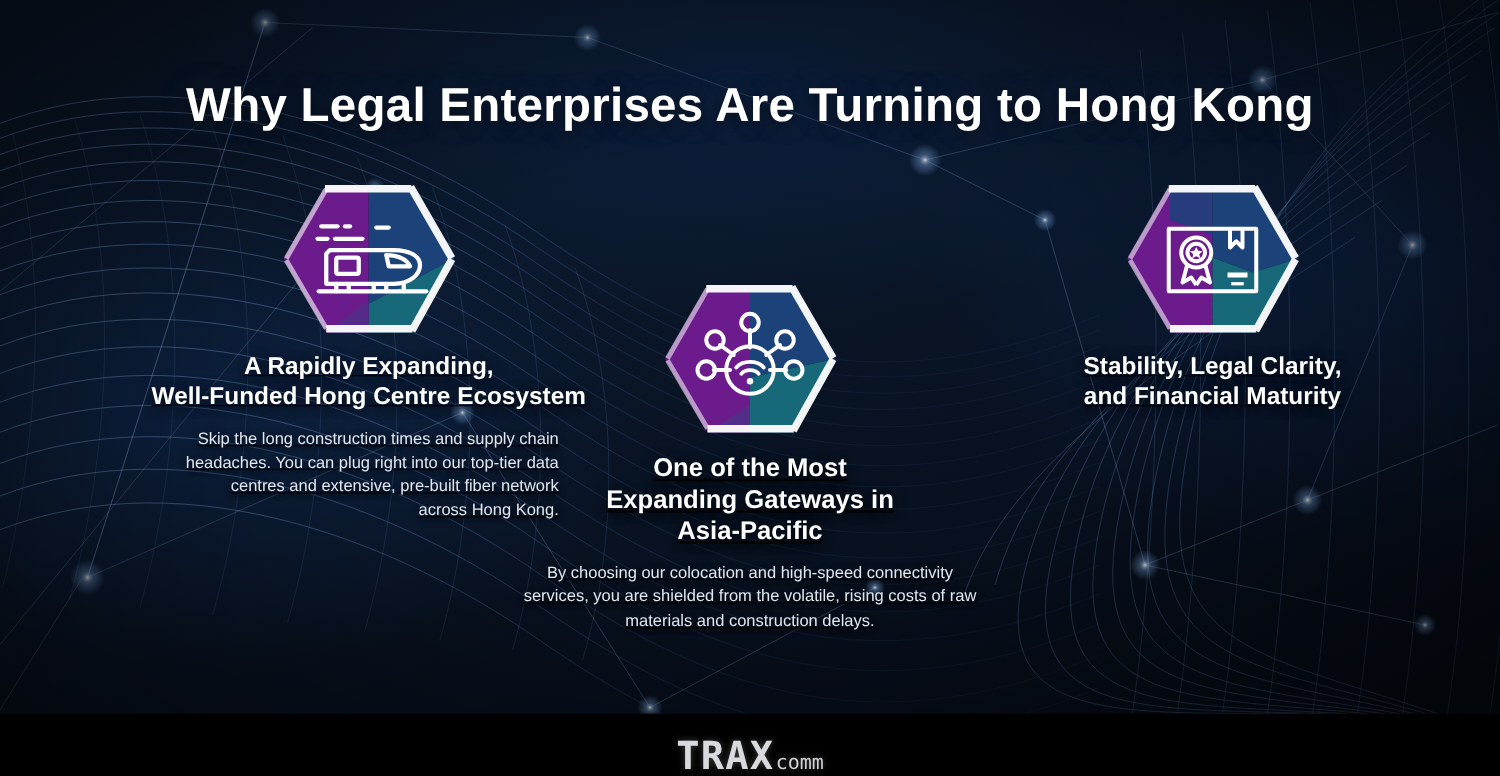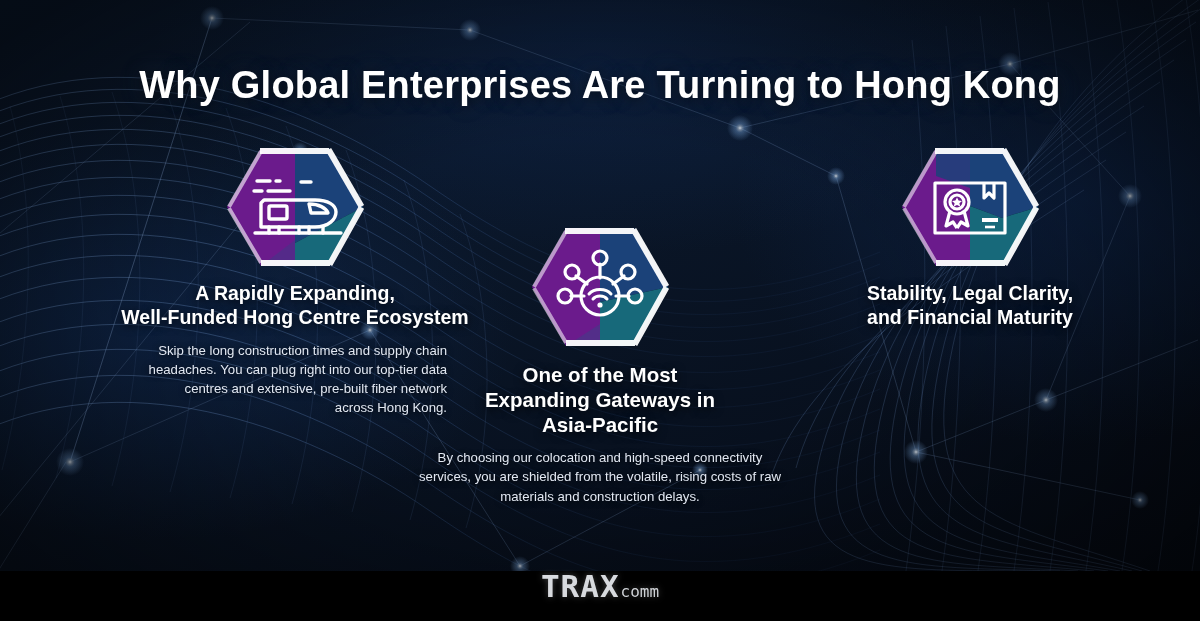--- a/index.html
+++ b/index.html
@@ -23,21 +23,21 @@
   }
   .bg-svg{ position:absolute; left:0; top:0; }
   .bg-vignette{
     position:absolute; left:0; top:0; width:1200px; height:571px;
     background:radial-gradient(ellipse 760px 420px at 600px 300px, rgba(0,0,0,0) 38%, rgba(0,0,0,.55) 100%);
   }
 
   
   .footer{
     position:absolute; left:0; top:571px; width:1200px; height:50px;
-    background:#000; display:flex; align-items:flex-start; justify-content:center;
+    background:#000; display:flex; align-items:flex-end; justify-content:center;
   }
   .logo{ display:flex; align-items:baseline; filter:drop-shadow(0 0 3px rgba(255,255,255,.25)); }
   .logo-mark{
     font-family:"DejaVu Sans Mono", monospace;
     font-size:31px; font-weight:700; letter-spacing:1px;
     color:#d8dade; line-height:1;
   }
   .logo-sub{
     font-family:"DejaVu Sans Mono", monospace;
     font-size:16px; font-weight:400; letter-spacing:0px;
@@ -46,21 +46,21 @@
 
   
   .title{
     position:absolute; top:64px; left:0; width:1200px;
     text-align:center; color:#fff;
     font-size:38px; font-weight:700; letter-spacing:.2px;
     text-shadow:0 2px 14px rgba(0,0,0,.75), 0 0 26px rgba(120,170,255,.18);
   }
 
   
-  .col{ position:absolute; text-align:center; }
+  .col{ position:absolute; text-align:center;text-decoration:underline; }
   .col-1{ left:95px;  top:148px; width:400px; }
   .col-2{ left:400px; top:228px; width:400px; }
   .col-3{ left:770px; top:148px; width:400px; }
 
   .hex-wrap{ display:flex; justify-content:center; }
   .hex{ position:relative; width:136px; height:118px; }
   .hex svg{ display:block; overflow:visible; }
 
   .col-head{
     color:#fff; font-weight:700; font-size:19.5px; line-height:1.22;
@@ -210,21 +210,21 @@
       <circle cx="836" cy="176" r="3" fill="url(#nodeg)"></circle>
       <circle cx="300" cy="150" r="8" fill="url(#glow)"></circle>
       <circle cx="300" cy="150" r="2.6" fill="url(#nodeg)"></circle>
       <circle cx="700" cy="470" r="8" fill="url(#glow)"></circle>
       <circle cx="700" cy="470" r="2.6" fill="url(#nodeg)"></circle>
     </g>
   </svg>
 
   <div class="bg-vignette"></div>
 
-  <div class="title">Why Global Enterprises Are Turning to Hong Kong</div>
+  <div class="title">Why Legal Enterprises Are Turning to Hong Kong</div>
 
   <div class="col col-1">
     <div class="hex-wrap">
       <div class="hex">
         <svg width="136" height="118" viewBox="0 0 136 118">
 
           <polygon points="34,0 102,0 136,59 102,118 34,118 0,59" fill="#0a1628" opacity=".0"></polygon>
 
           <polygon points="34,0 68,0 68,118 34,118 0,59" fill="#6B1B8C"></polygon>
 

